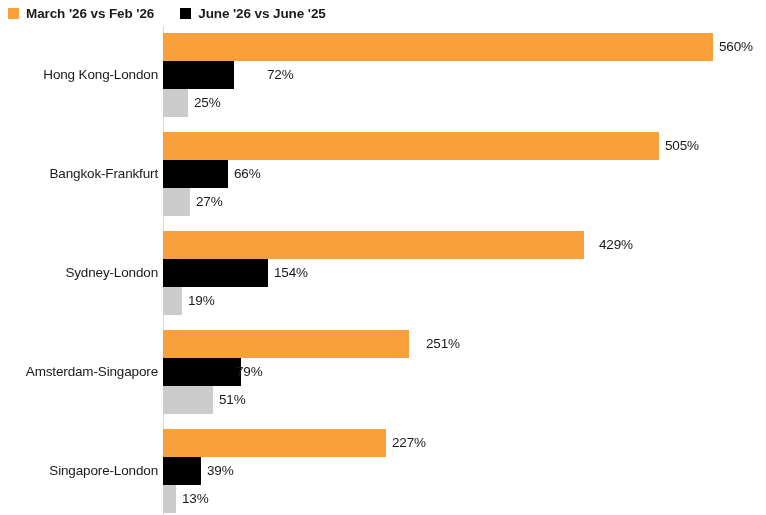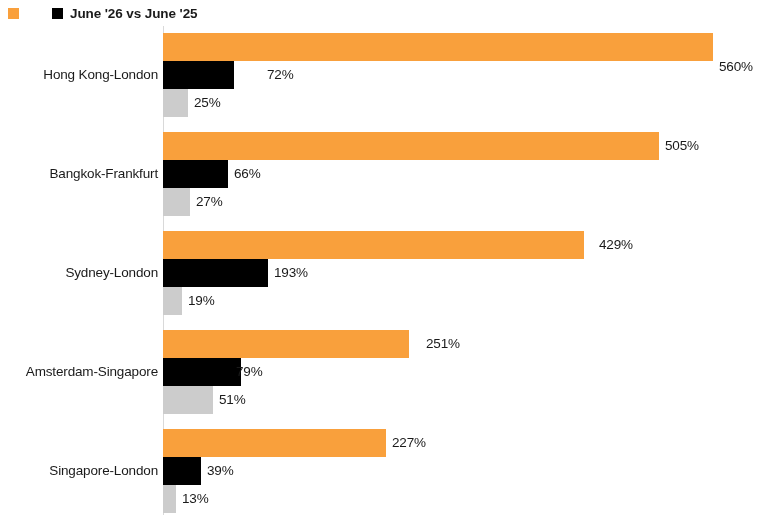--- a/index.html
+++ b/index.html
@@ -100,34 +100,35 @@
     white-space: nowrap;
     letter-spacing: -0.15px;
   }
 </style>
 </head>
 <body>
 
 <div id="legend">
   <div class="legend-item">
     <span class="legend-swatch" style="background: rgb(249, 160, 60);"></span>
+    <span class="legend-label">March '26 vs Feb '26</span>
   </div>
   <div class="legend-item">
     <span class="legend-swatch" style="background: rgb(0, 0, 0);"></span>
     <span class="legend-label">June '26 vs June '25</span>
   </div>
 </div>
 
 <div id="plot">
   <div class="axis-line"></div>
 <div class="group" style="top: 7px; height: 84px;">
       <div class="cat-label" style="top: 34px; line-height: 16px;">Hong Kong-London</div>
       <div class="bar-row" style="top: 0px;">
         <div class="bar" style="width: 550px; background: rgb(249, 160, 60);"></div>
-        <div class="bar-value" style="left: 556px; margin-top: 20px;">560%</div>
+        <div class="bar-value" style="left: 556px;">560%</div>
       </div>
       <div class="bar-row" style="top: 28px;">
         <div class="bar" style="width: 71px; background: rgb(0, 0, 0);"></div>
         <div class="bar-value" style="left: 89px; margin-left: 15px;">72%</div>
       </div>
       <div class="bar-row" style="top: 56px;">
         <div class="bar" style="width: 25px; background: rgb(204, 204, 204);"></div>
         <div class="bar-value" style="left: 31px;">25%</div>
       </div>
     </div>
@@ -147,21 +148,21 @@
       </div>
     </div>
     <div class="group" style="top: 205px; height: 84px;">
       <div class="cat-label" style="top: 34px; line-height: 16px;">Sydney-London</div>
       <div class="bar-row" style="top: 0px;">
         <div class="bar" style="width: 421px; background: rgb(249, 160, 60);"></div>
         <div class="bar-value" style="left: 436px; text-align: center;">429%</div>
       </div>
       <div class="bar-row" style="top: 28px;">
         <div class="bar" style="width: 105px; background: rgb(0, 0, 0);"></div>
-        <div class="bar-value" style="left: 111px;">193%</div>
+        <div class="bar-value" style="left: 111px;">154%</div>
       </div>
       <div class="bar-row" style="top: 56px;">
         <div class="bar" style="width: 19px; background: rgb(204, 204, 204);"></div>
         <div class="bar-value" style="left: 25px;">19%</div>
       </div>
     </div>
     <div class="group" style="top: 304px; height: 84px;">
       <div class="cat-label" style="top: 34px; line-height: 16px;">Amsterdam-Singapore</div>
       <div class="bar-row" style="top: 0px;">
         <div class="bar" style="width: 246px; background: rgb(249, 160, 60);"></div>

